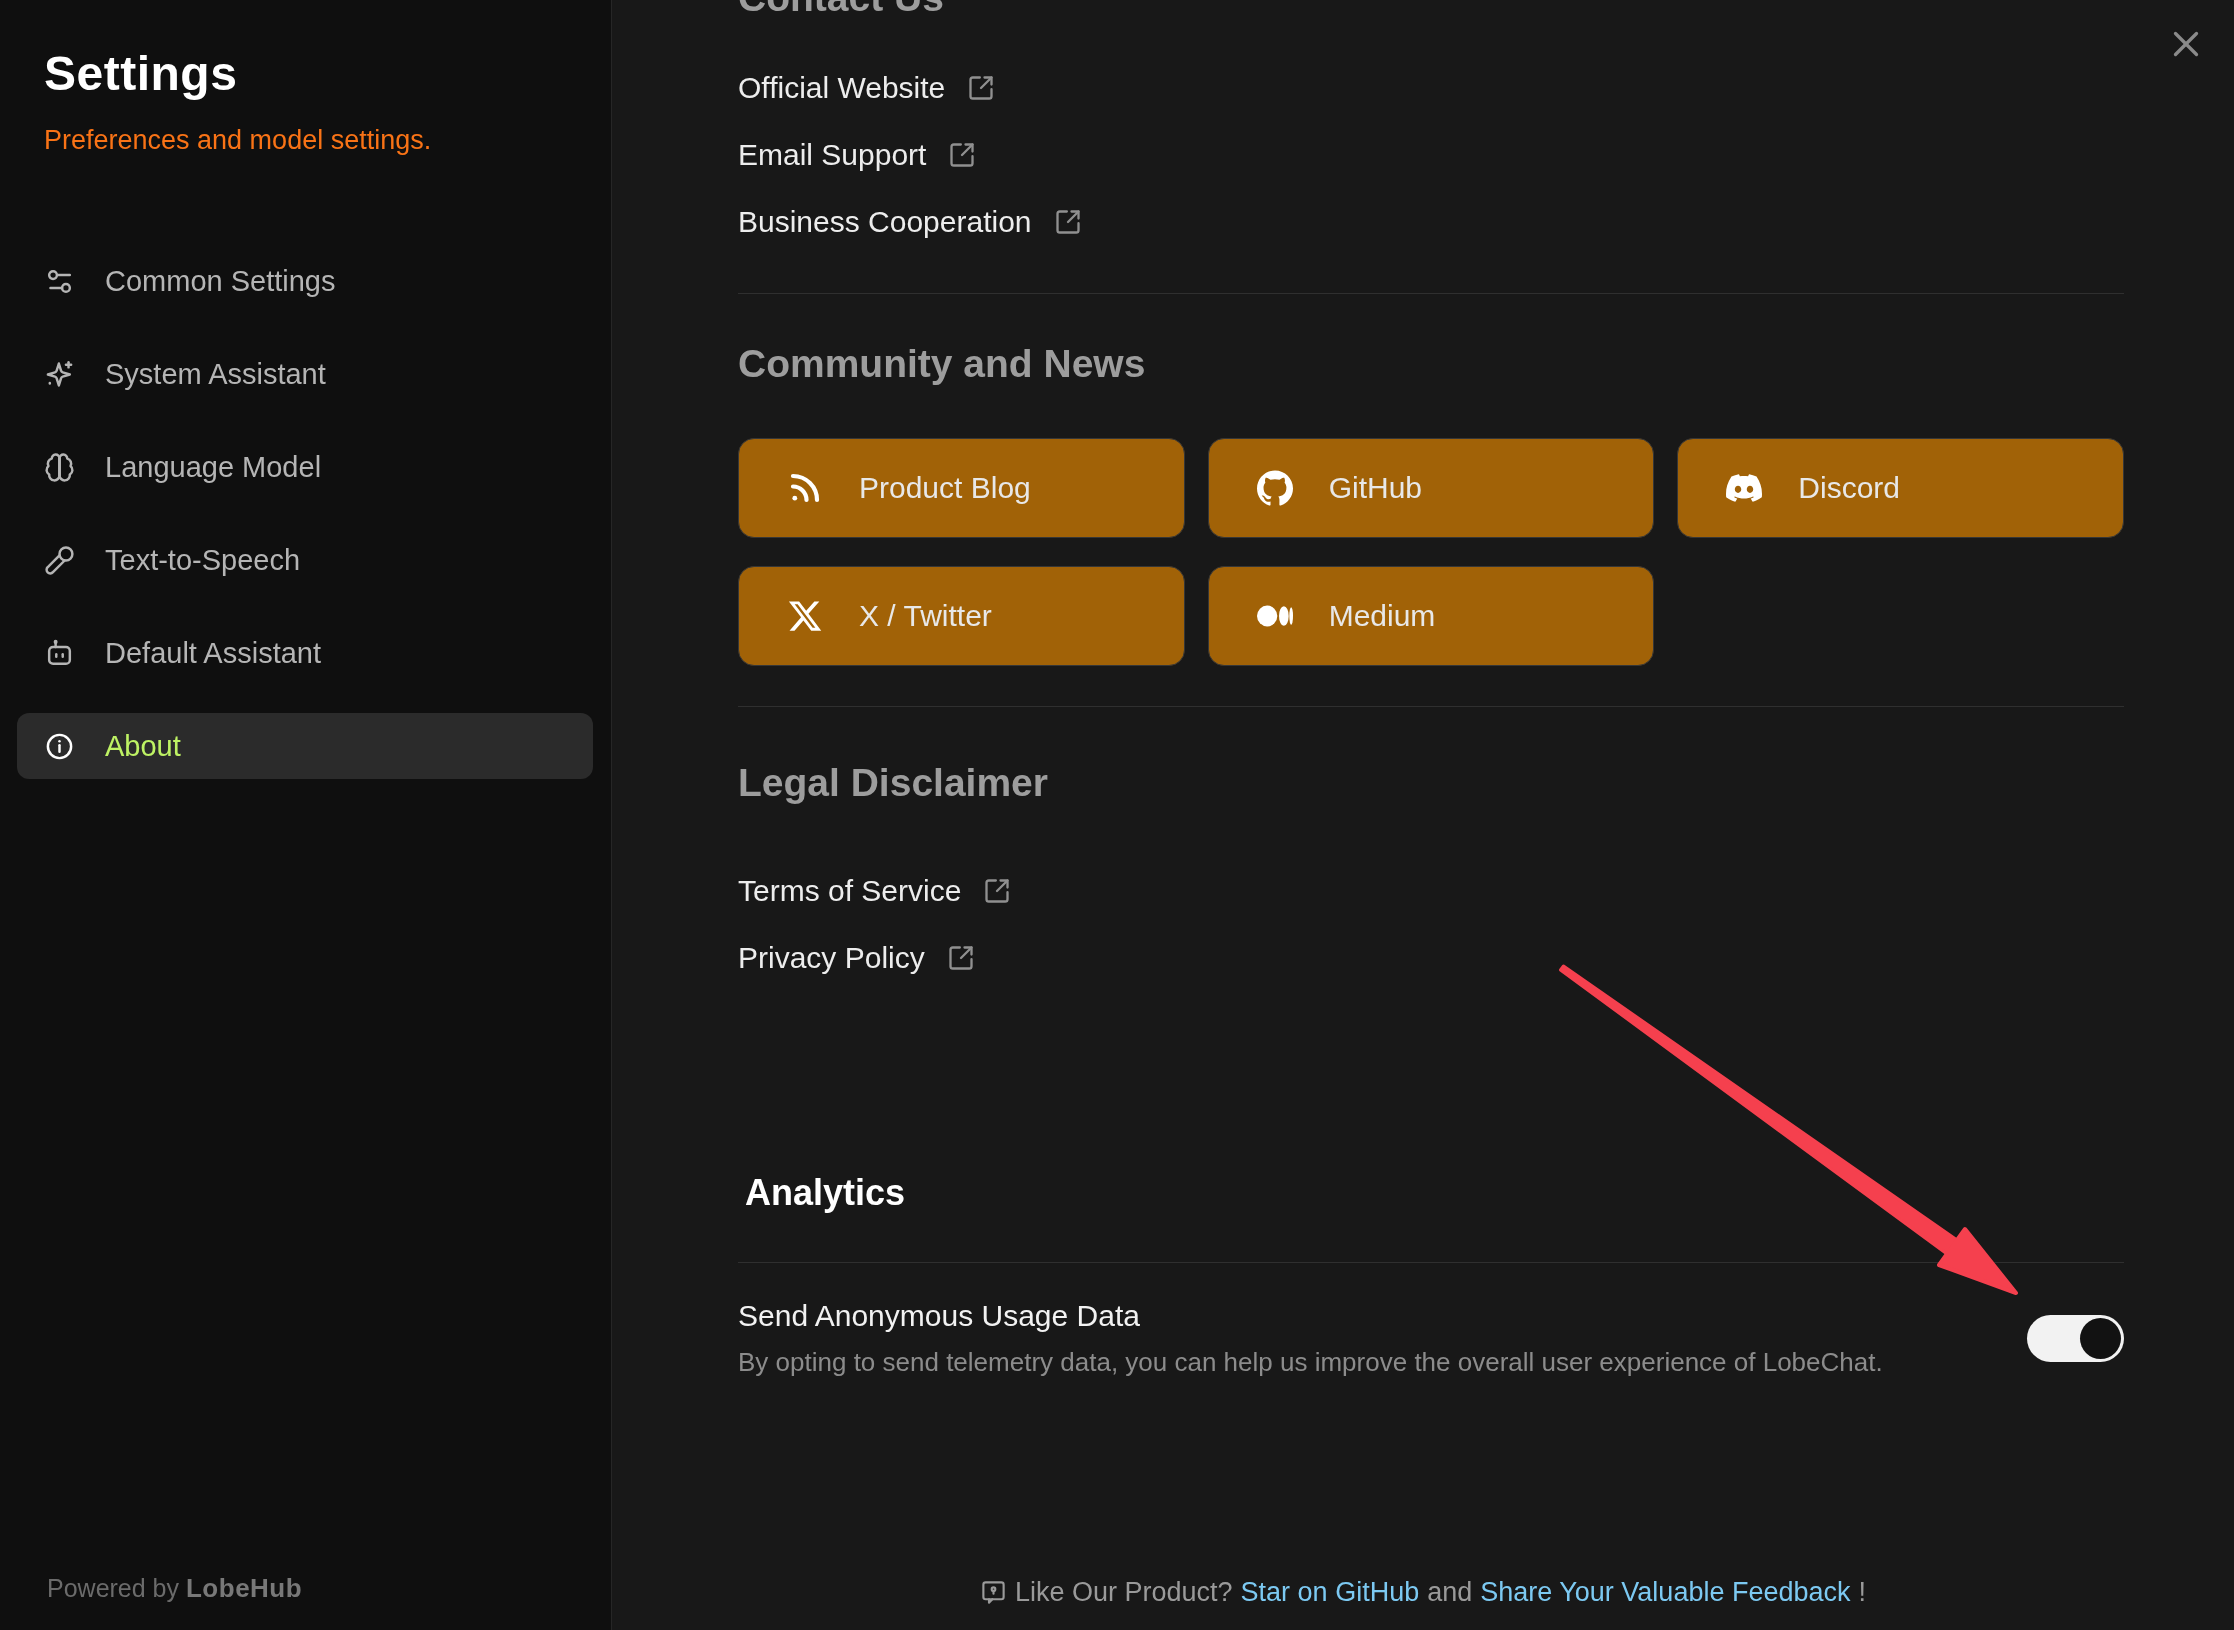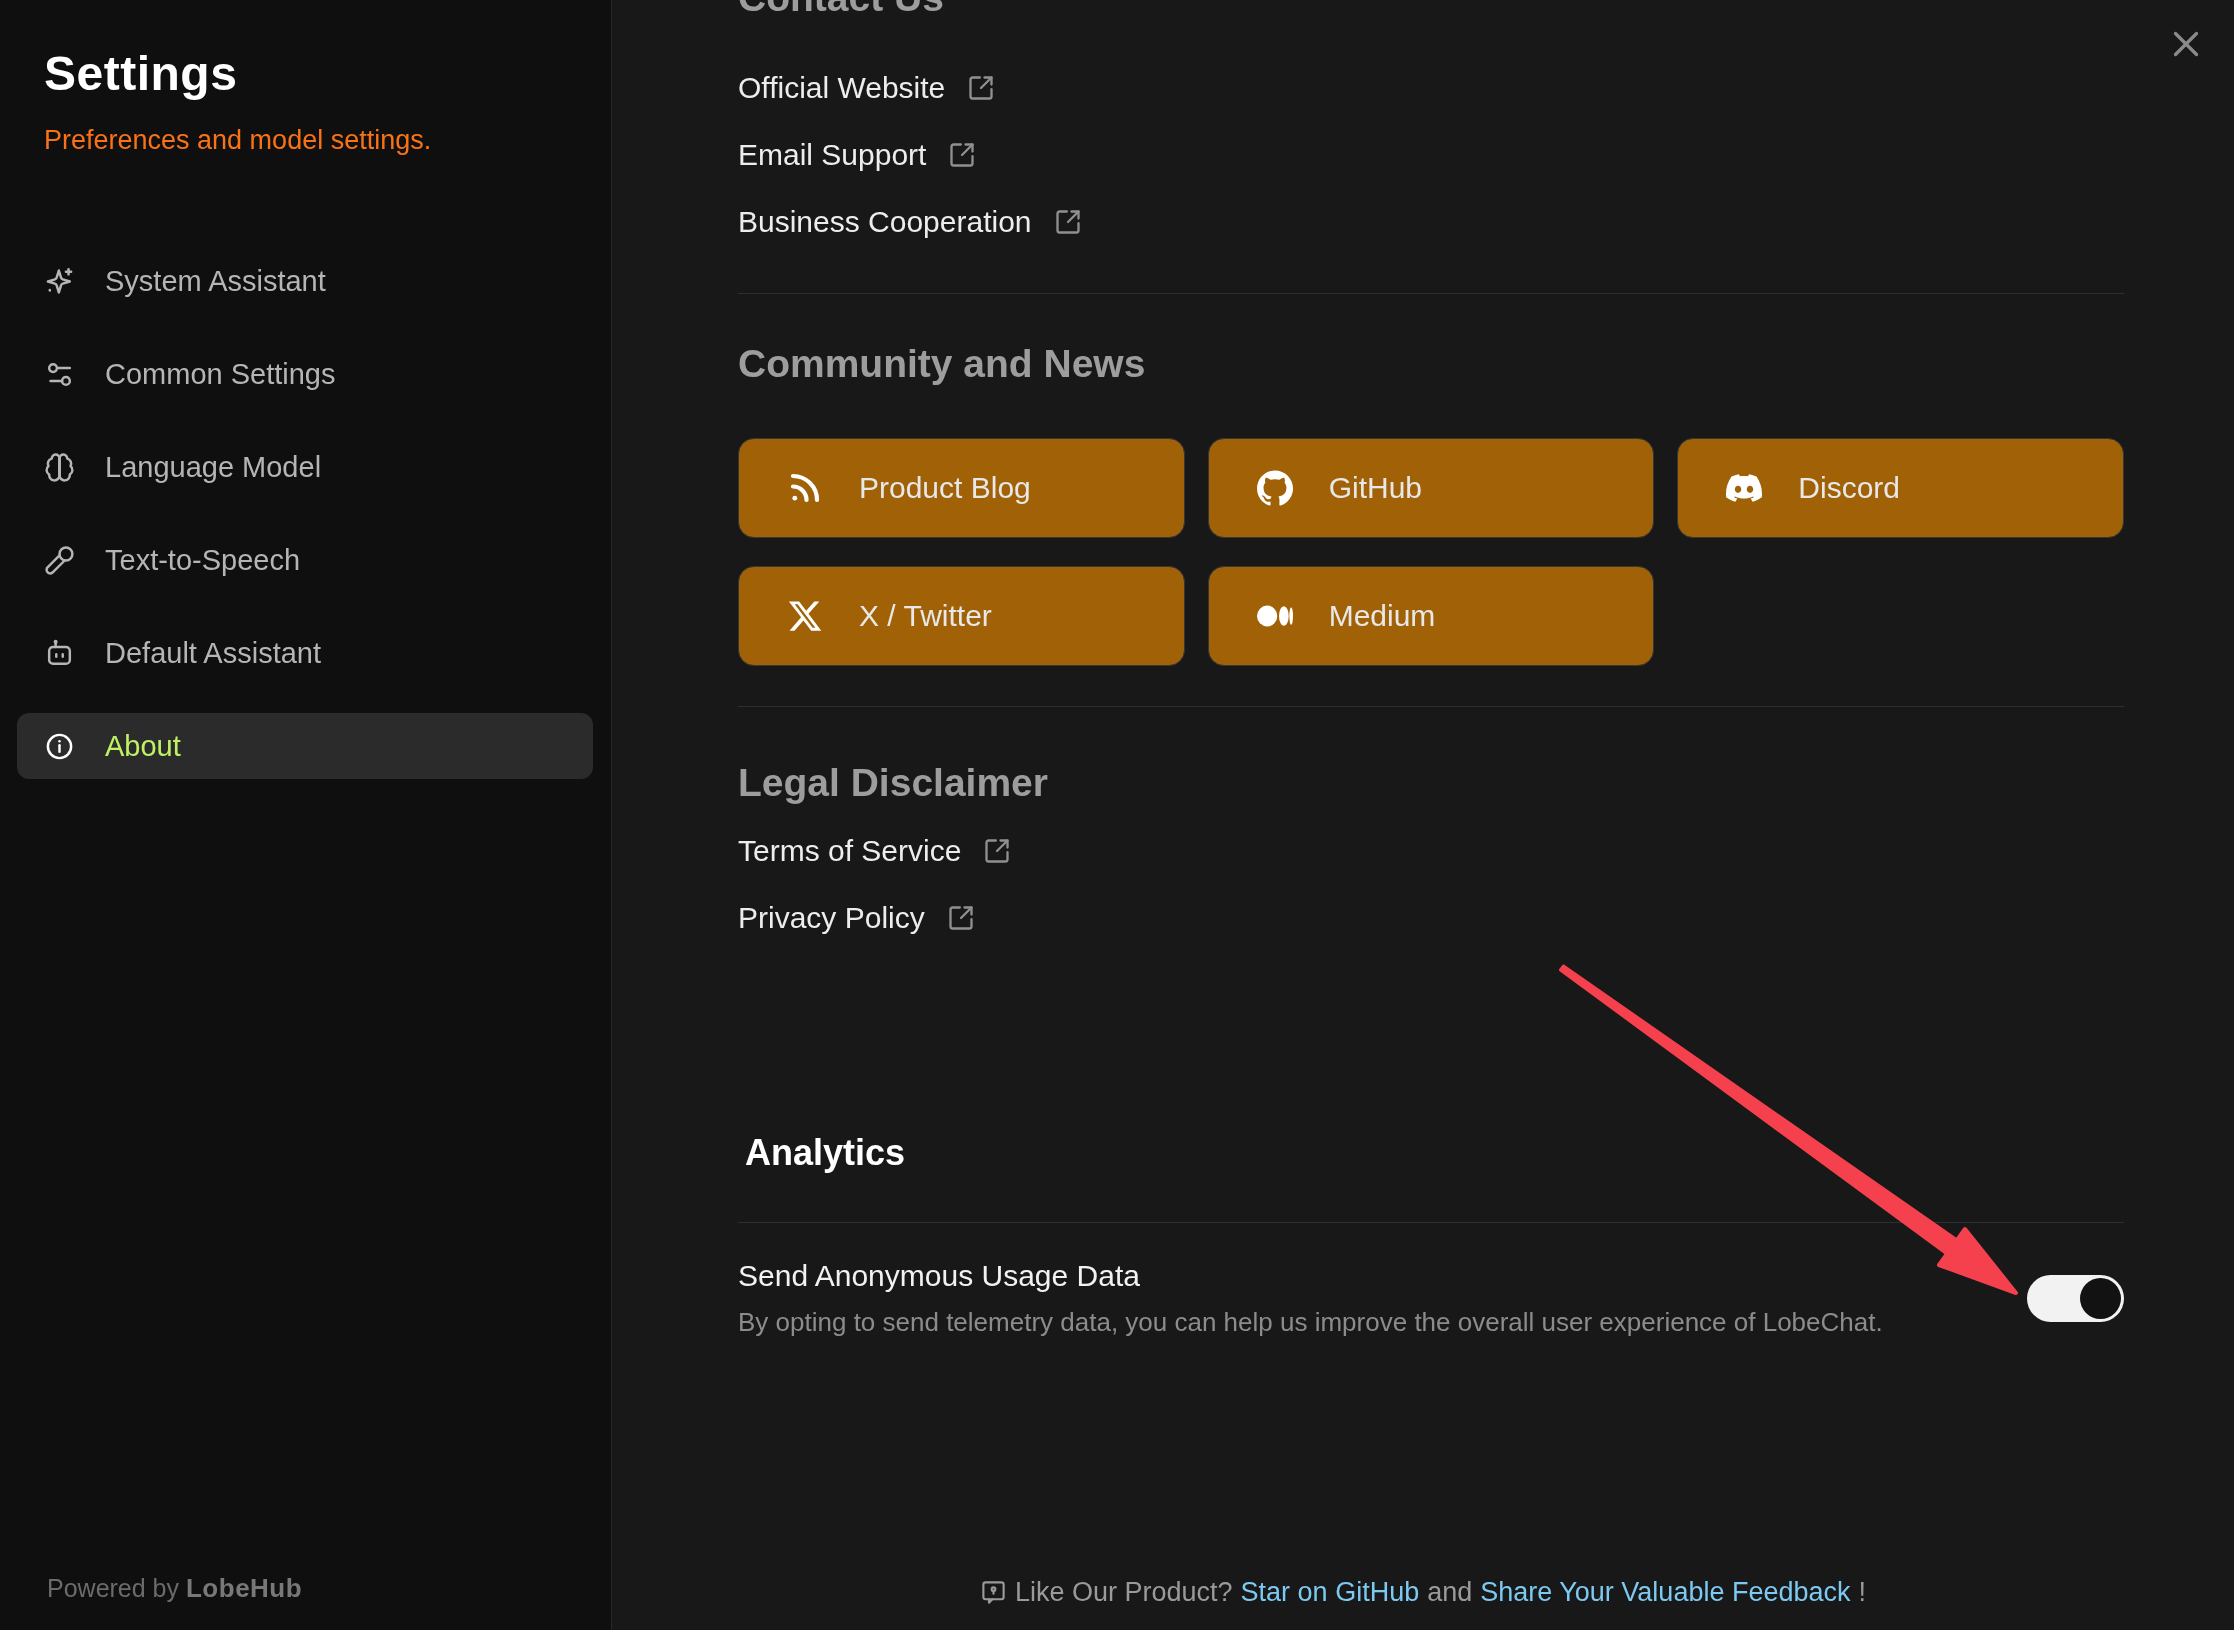--- a/index.html
+++ b/index.html
@@ -73,21 +73,21 @@
   }
   .social-btn {
     height:100px;
     background:#a16207; border:1px solid #363636; border-radius:16px;
     display:flex; align-items:center; gap:36px; padding-left:48px;
     font-size:30px; color:#e8e8e8; cursor:pointer;
   }
   .social-btn svg { width:36px; height:36px; }
   .divider-2 { margin-top:40px; }
   .legal-heading { margin-top:54px; }
-  .legal-links { margin-top:26px; }
+  .legal-links { margin-top:66px; }
   .analytics-heading { margin-top:194px; font-size:36px; color:#ffffff;margin-left:7px; }
   .divider-3 { margin-top:48px; }
   .setting-row {
     margin-top:36px;
     display:flex; justify-content:space-between; align-items:center;
   }
   .setting-label { font-size:30px; color:#f2f2f2; }
   .setting-desc { margin-top:14px; font-size:26px; color:#8c8c8c; }
   .toggle {
     width:97px; height:47px; border-radius:24px;
@@ -125,39 +125,39 @@
 </head>
 <body>
 
 <div class="sidebar">
   <div class="sidebar-title">Settings</div>
   <div class="sidebar-subtitle">Preferences and model settings.</div>
 
   <div class="nav">
     <div class="nav-item">
       <span>
+        <svg viewBox="0 0 24 24" fill="none" stroke-width="1.9" stroke-linecap="round">
+          <path d="M20 7h-9"></path>
+            <path d="M14 17H5"></path>
+            <circle cx="17" cy="17" r="3"></circle>
+            <circle cx="7" cy="7" r="3"></circle>
+        </svg>
+      </span>
+      <span>Common Settings</span>
+    </div>
+    <div class="nav-item">
+      <span>
         <svg viewBox="0 0 24 24" fill="none" stroke-width="1.9" stroke-linecap="round" stroke-linejoin="round">
           <path d="M11.5 3.5 13.2 9a2 2 0 0 0 1.3 1.3l5.5 1.7-5.5 1.7a2 2 0 0 0-1.3 1.3l-1.7 5.5-1.7-5.5A2 2 0 0 0 8.5 13.7L3 12l5.5-1.7A2 2 0 0 0 9.8 9Z"></path>
           <path d="M19 2.5v4"></path>
             <path d="M21 4.5h-4"></path>
             <path d="M4.5 18.5v.5"></path>
         </svg>
       </span>
       <span>System Assistant</span>
-    </div>
-    <div class="nav-item">
-      <span>
-        <svg viewBox="0 0 24 24" fill="none" stroke-width="1.9" stroke-linecap="round">
-          <path d="M20 7h-9"></path>
-            <path d="M14 17H5"></path>
-            <circle cx="17" cy="17" r="3"></circle>
-            <circle cx="7" cy="7" r="3"></circle>
-        </svg>
-      </span>
-      <span>Common Settings</span>
     </div>
     <div class="nav-item">
       <span>
         <svg viewBox="0 0 24 24" fill="none" stroke-width="1.9" stroke-linecap="round" stroke-linejoin="round">
           <path d="M12 5a3 3 0 1 0-5.997.125 4 4 0 0 0-2.526 5.77 4 4 0 0 0 .556 6.588A4 4 0 1 0 12 18Z"></path>
           <path d="M12 5a3 3 0 1 1 5.997.125 4 4 0 0 1 2.526 5.77 4 4 0 0 1-.556 6.588A4 4 0 1 1 12 18Z"></path>
           <path d="M12 5v13"></path>
         </svg>
       </span>
       <span>Language Model</span>

